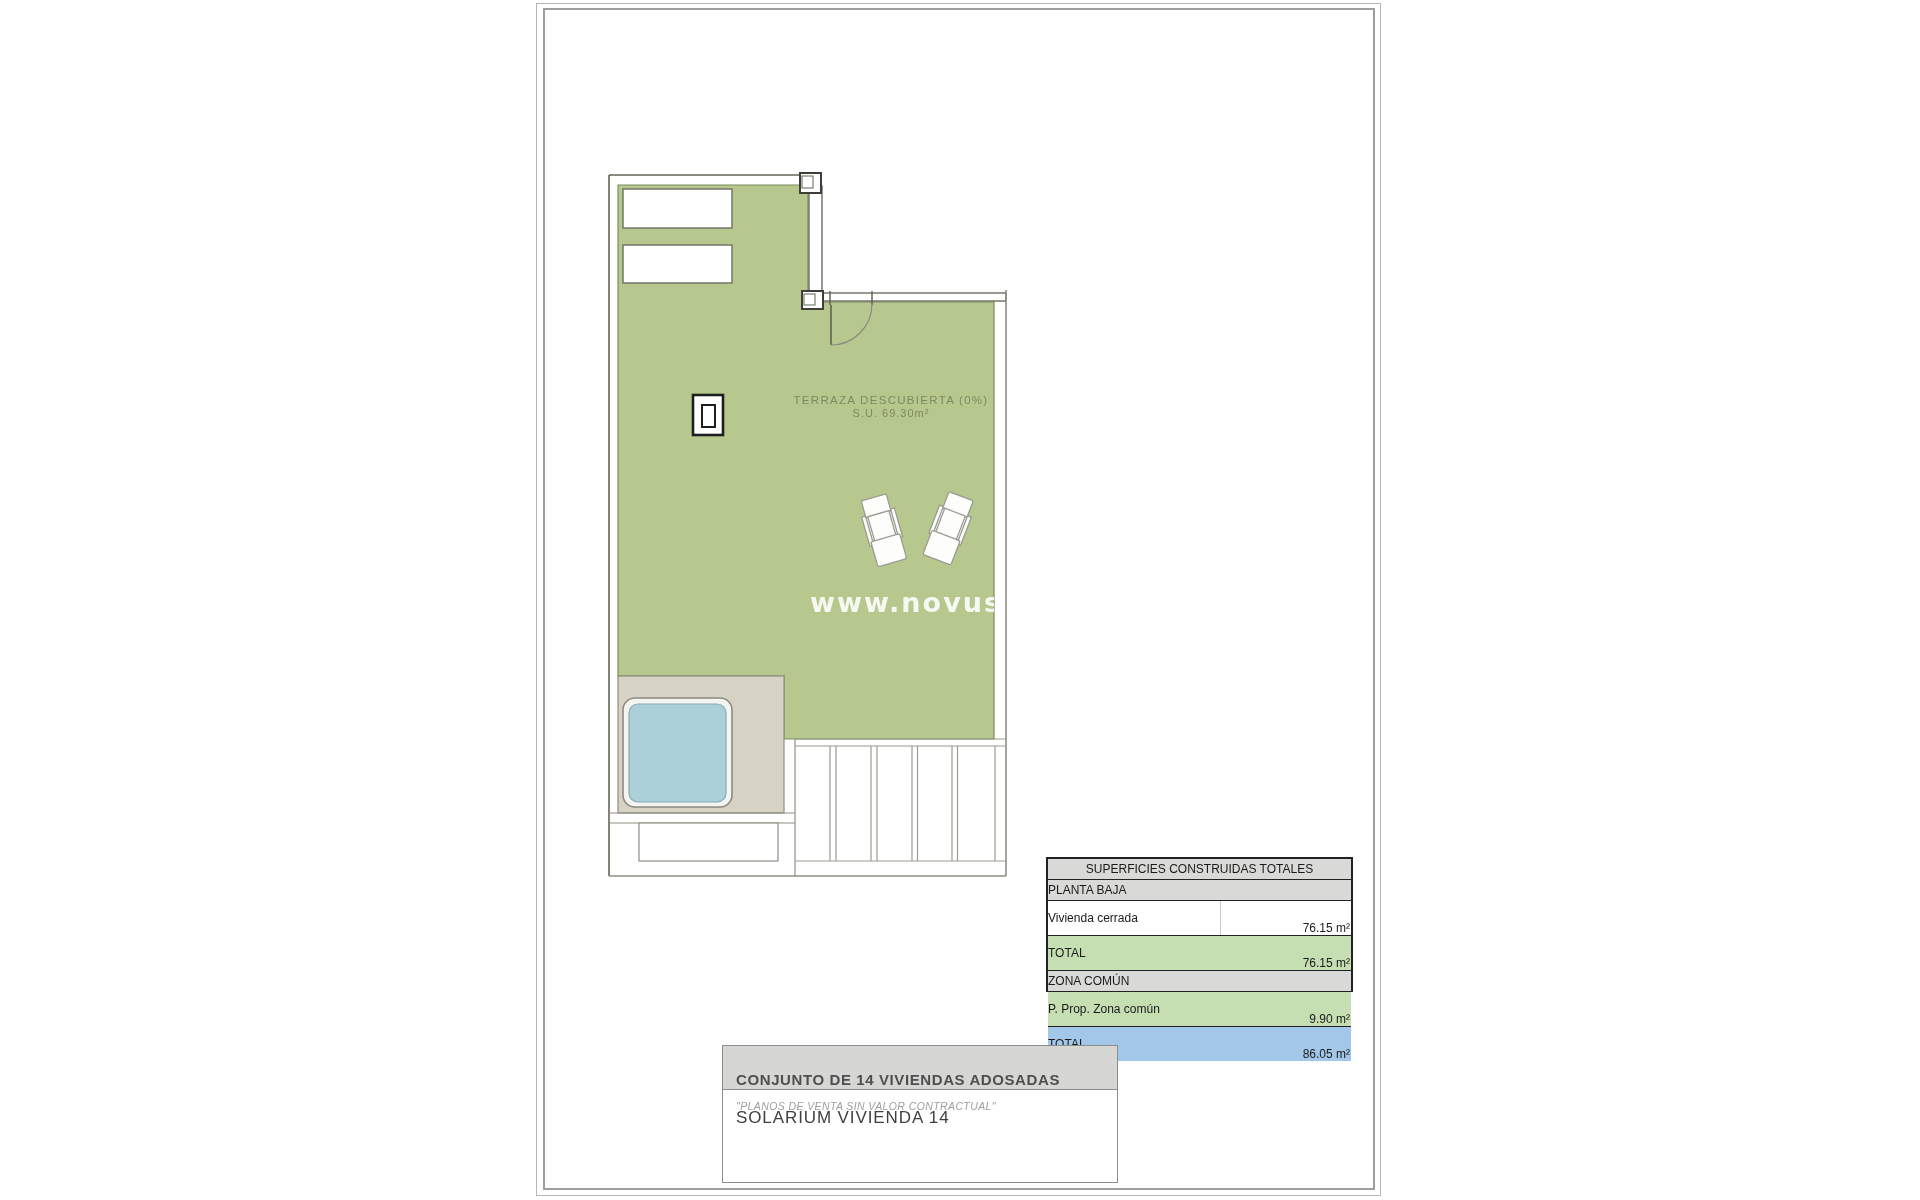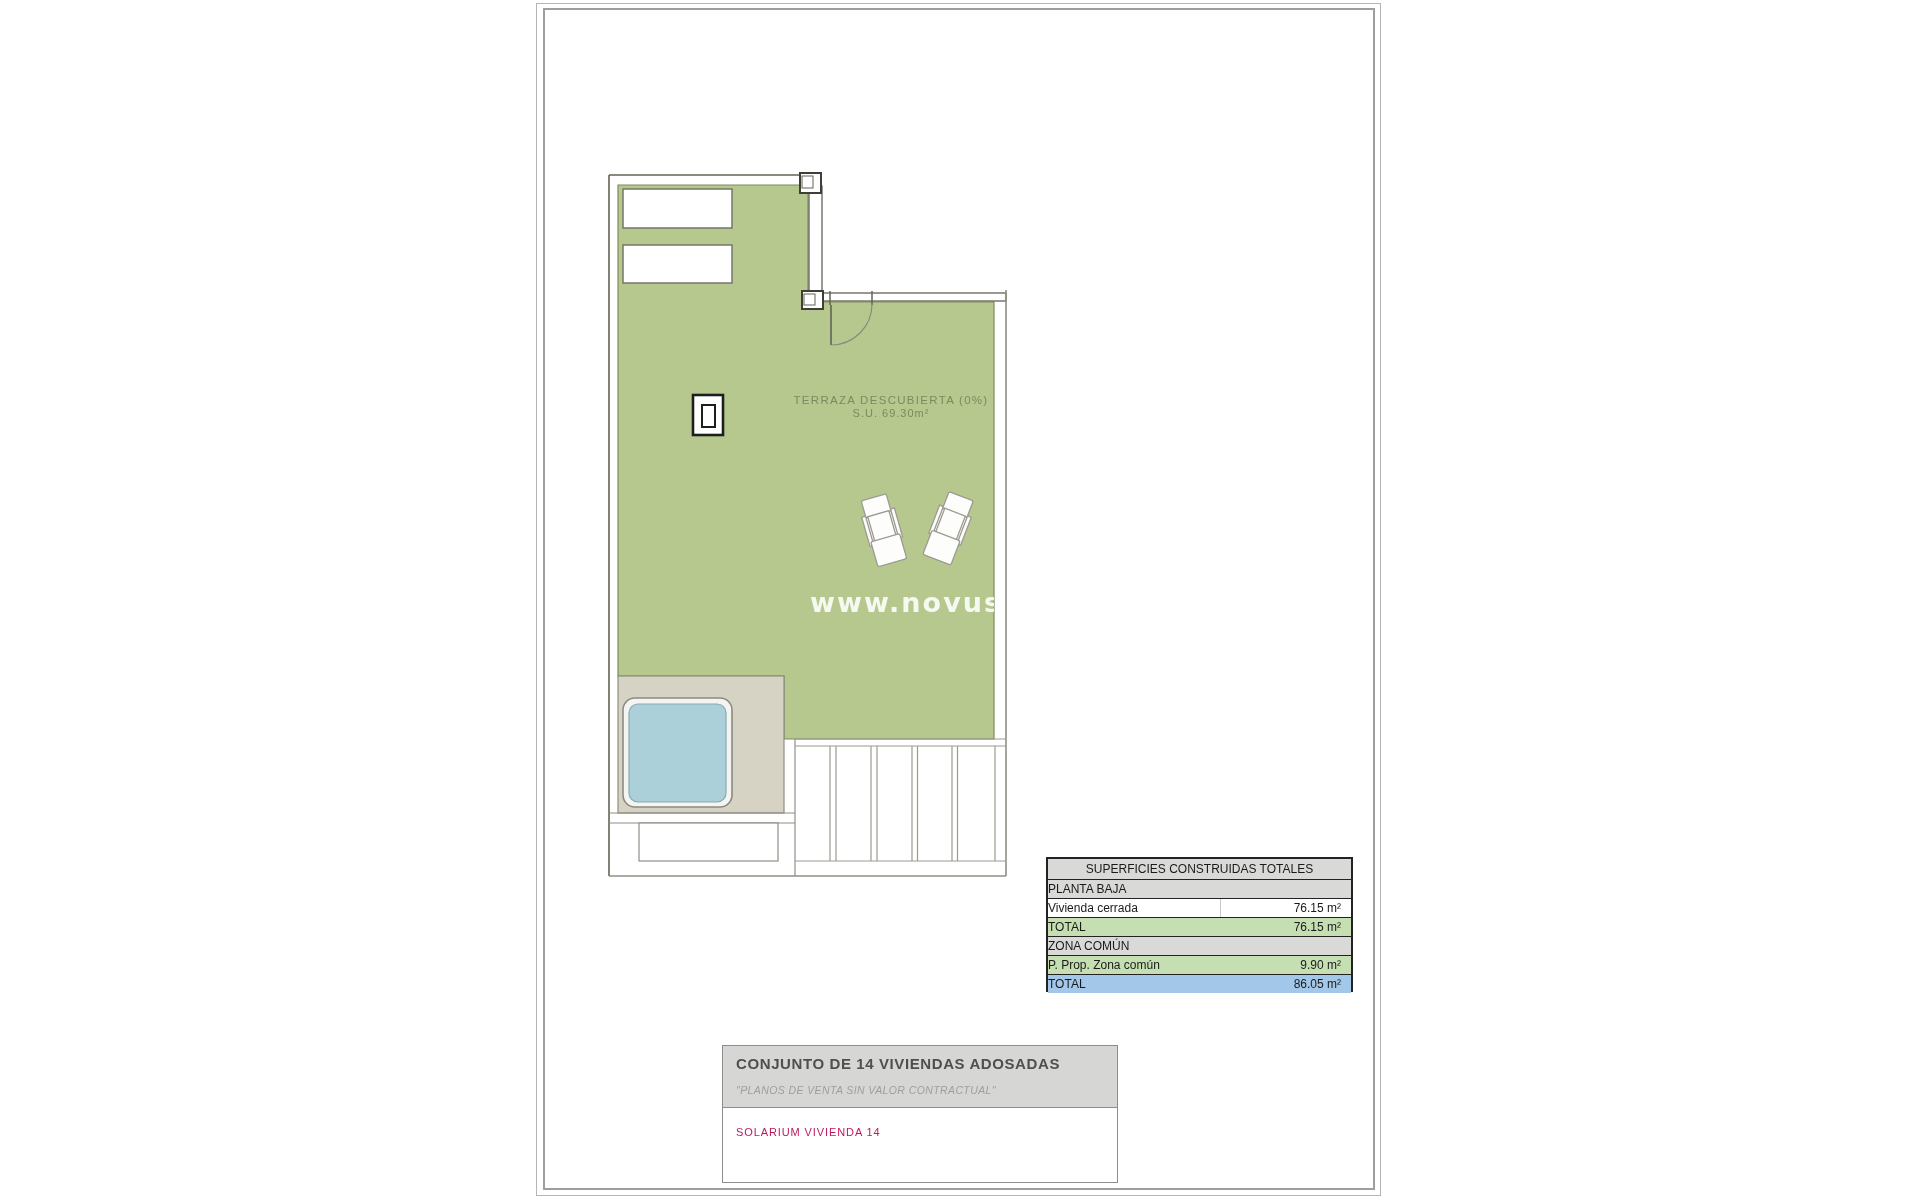--- a/index.html
+++ b/index.html
@@ -19,30 +19,30 @@
   
   .areas-table{position:absolute;left:1046px;top:857px;width:307px;height:135px;border:2px solid #222222;box-sizing:border-box;background:#ffffff;font-size:12px;color:#1a1a1a;display:flex;flex-direction:column;}
   .t-row{display:flex;align-items:center;border-top:1px solid #222222;box-sizing:border-box;flex:0 0 19px;position:relative;}
   .t-row:first-child{border-top:none;flex:0 0 20px;}
   .t-row.header{justify-content:center;background:#d9d9d7;}
   .t-row.section{background:#d9d9d7;}
   .t-row.plain{background:#ffffff;gap:29px;}
   .t-row.green{background:#c5dfb2;}
   .t-row.blue{background:#a3c7e8;}
   .t-label{white-space:nowrap;}
-  .t-value{margin-left:auto;padding-right:10px;white-space:nowrap;}
+  .t-value{margin-left:auto;padding-right:1px;white-space:nowrap;margin-top:20px;}
   .t-coldiv{position:absolute;left:172px;top:0;bottom:0;width:1px;background:#c9c9c9;}
 
   
   .title-block{position:absolute;left:722px;top:1045px;width:396px;height:138px;border:1.6px solid #8d8d8d;box-sizing:border-box;background:#ffffff;}
-  .tb-top{height:62px;background:#d6d6d4;border-bottom:1.6px solid #8d8d8d;box-sizing:border-box;padding:9px 0 0 13px;}
+  .tb-top{height:44px;background:#d6d6d4;border-bottom:1.6px solid #8d8d8d;box-sizing:border-box;padding:25px 0 0 13px;}
   .tb-title{font-size:15px;font-weight:bold;color:#4f4f4f;letter-spacing:0.6px;}
   .tb-disclaimer{font-size:10.5px;font-style:italic;color:#9e9e9e;letter-spacing:0.4px;margin-top:12px;}
   .tb-bottom{padding:18px 0 0 13px;}
-  .tb-sheet{font-size:11px;color:#be185d;letter-spacing:0.9px;}
+  .tb-sheet{font-size:17px;color:#404040;letter-spacing:0.9px;}
 </style>
 </head>
 <body>
 
 <div class="canvas">
 
   <div class="frame-outer"></div>
   <div class="frame-inner"></div>
 
   <svg class="plan-svg" viewBox="0 0 1920 1200">

